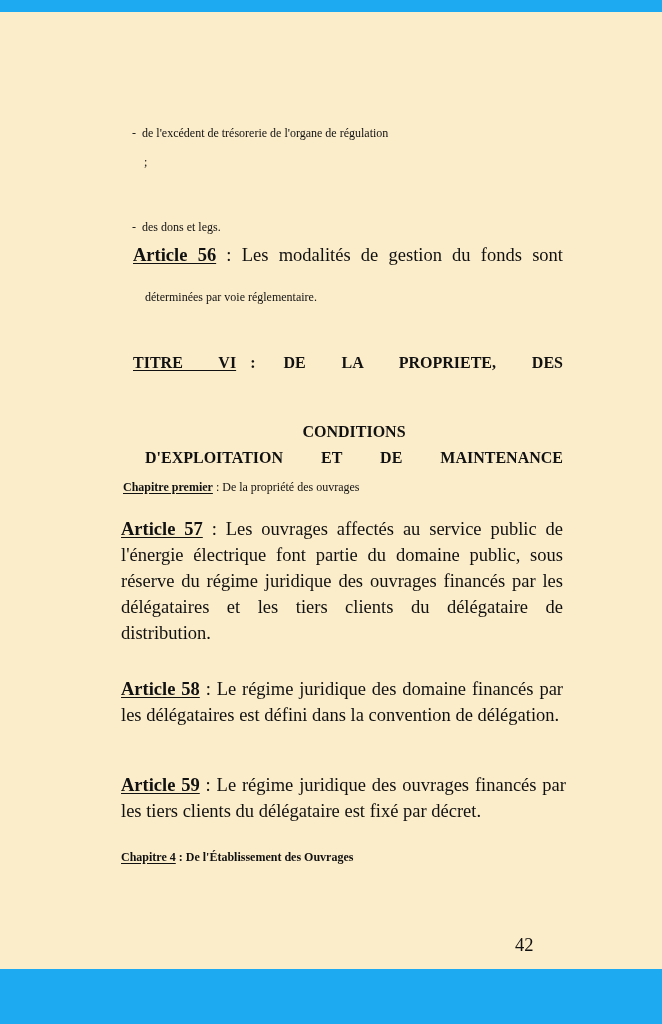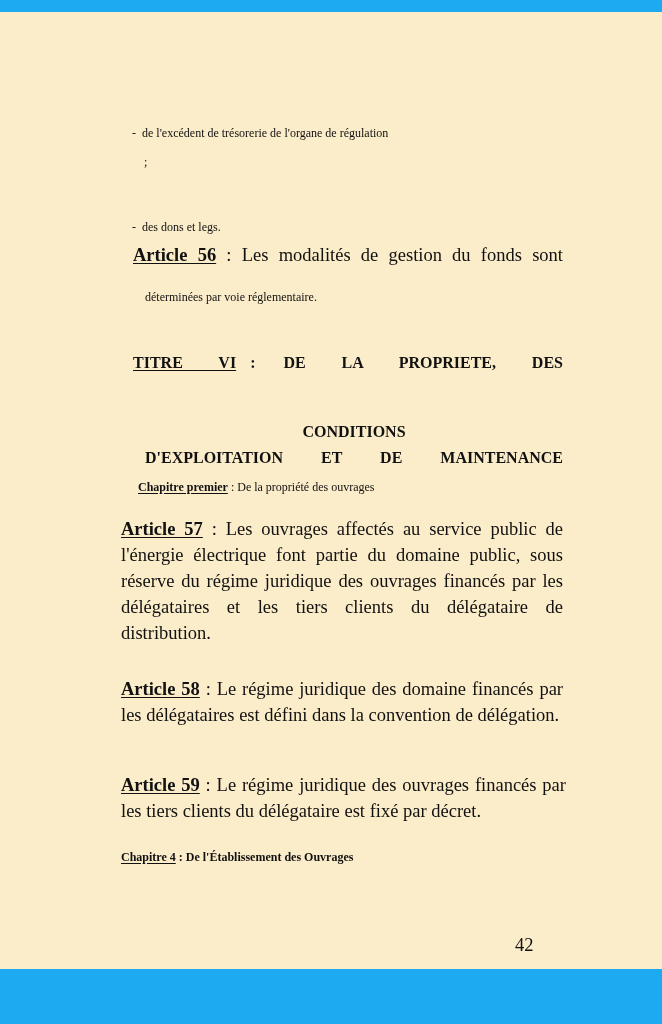--- a/index.html
+++ b/index.html
@@ -41,21 +41,21 @@
 <div class="t" style="left:145px; top:284px;">déterminées par voie réglementaire.</div>
 
 <div class="titre">
   <span class="line"><span class="u">TITRE VI</span><span style="display:inline-block; width:14px;"></span>:<span style="display:inline-block; width:28px;"></span><span>DE LA PROPRIETE, DES</span></span>
   <span class="line ind" style="display:flex; justify-content:center;margin-top:42px;">
       <span>CONDITIONS</span>
     </span>
   <span class="line ind">D'EXPLOITATION ET DE MAINTENANCE</span>
 </div>
 
-<div class="t" style="left:138px; top:474px;">
+<div class="t" style="left:123px; top:474px;">
   <span class="u">Chapitre premier</span><span> : De la propriété des ouvrages</span>
 </div>
 
 <div class="just" style="left:121px; top:516px; width:442px;">
   <span class="u">Article 57</span><span> : Les ouvrages affectés au service public de l'énergie électrique font partie du domaine public, sous réserve du régime juridique des ouvrages financés par les délégataires et les tiers clients du délégataire de distribution.</span>
 </div>
 
 <div class="just" style="left:121px; top:676px; width:442px;">
   <span class="u">Article 58</span><span> : Le régime juridique des domaine financés par les délégataires est défini dans la convention de délégation.</span>
 </div>

